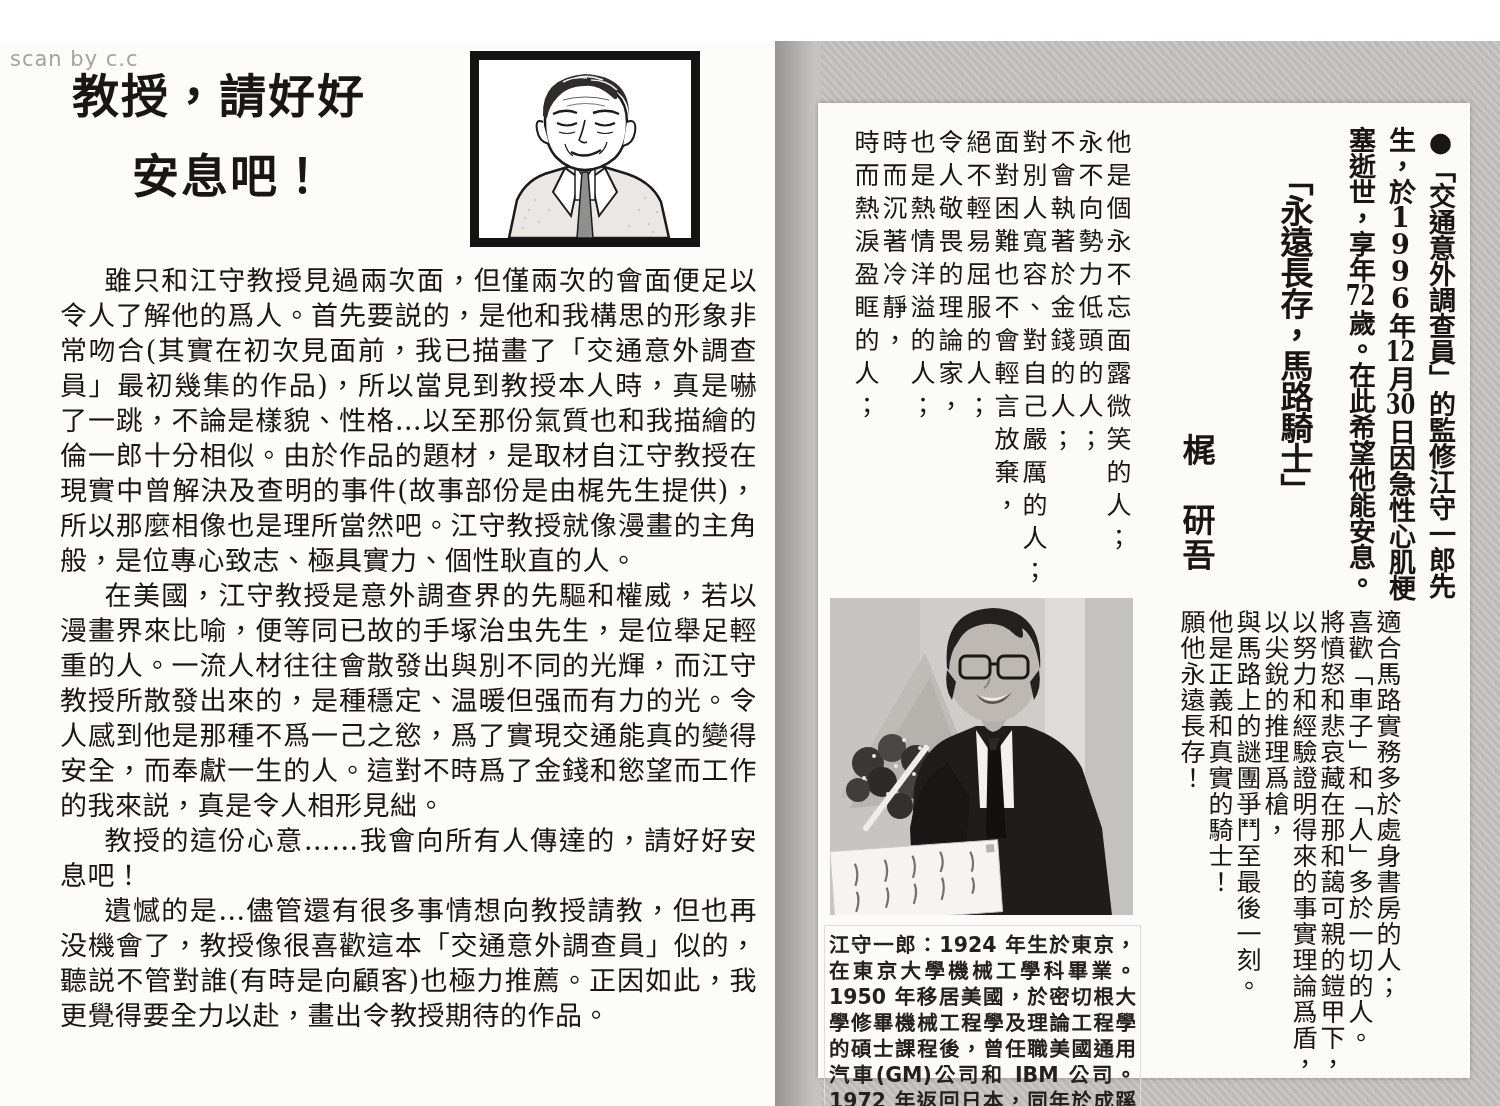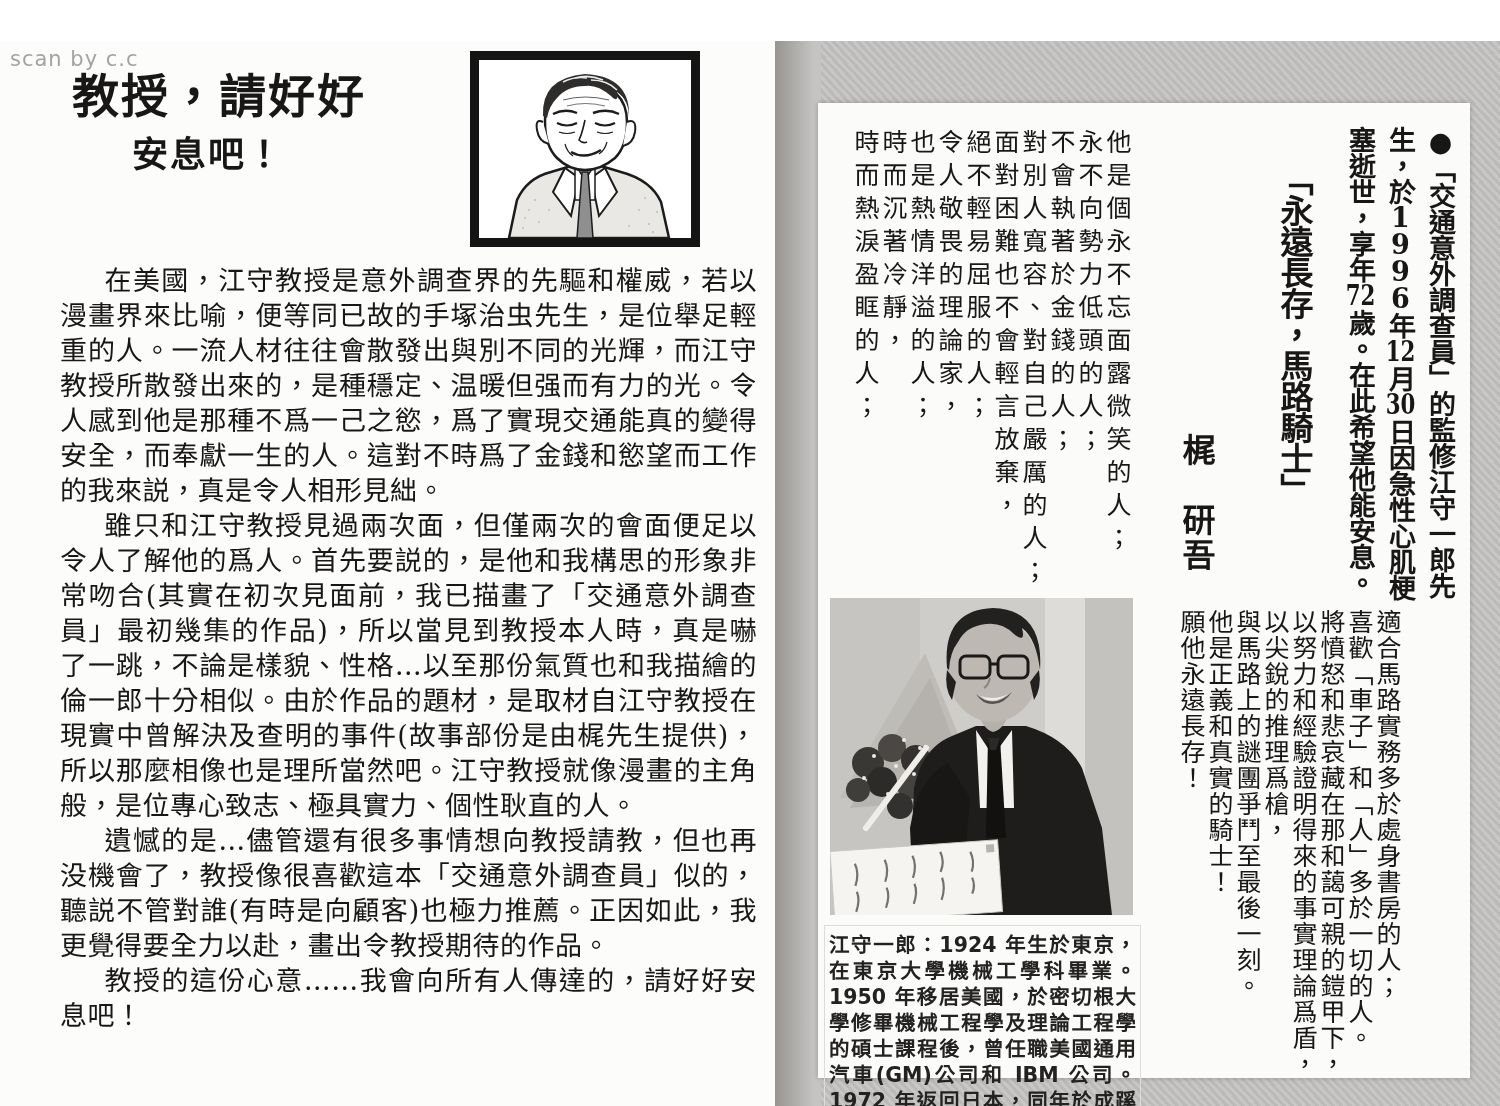--- a/index.html
+++ b/index.html
@@ -3,21 +3,21 @@
 <meta charset="utf-8">
 <style>
   html,body{margin:0;padding:0;}
   body{width:1500px;height:1106px;overflow:hidden;background:#ffffff;}
   .spread{position:relative;width:1500px;height:1106px;background:#fdfdfc;font-family:"DejaVu Serif","Liberation Serif",serif;color:#181715;margin-top:41px;}
 
   
   .left-page{position:absolute;left:0;top:0;width:775px;height:1106px;background:#fcfcfb;}
   .watermark{position:absolute;left:10px;top:6px;font-family:"DejaVu Sans","Liberation Sans",sans-serif;font-size:21px;color:#a3a3a3;letter-spacing:1px;}
   .lp-title{position:absolute;left:72px;top:28px;font-size:47px;font-weight:700;letter-spacing:2px;line-height:56px;white-space:pre;text-align:right;}
-  .lp-title-l2{position:absolute;left:132px;top:84px;font-size:36px;font-weight:700;letter-spacing:2px;white-space:pre;}
+  .lp-title-l2{position:absolute;left:132px;top:97px;font-size:47px;font-weight:700;letter-spacing:2px;white-space:pre;}
   .lp-author{position:absolute;left:303px;top:156px;font-size:37px;font-weight:600;letter-spacing:4px;}
   .portrait-frame{position:absolute;left:470px;top:10px;width:230px;height:196px;background:#ffffff;border:9px solid #141414;box-sizing:border-box;}
   .portrait-frame svg{display:block;width:100%;height:100%;}
   .lp-body{position:absolute;left:60px;top:222px;width:697px;font-size:27px;line-height:35px;text-align:justify;letter-spacing:0.5px;}
   .lp-body p{margin:0;text-indent:1.65em;}
 
   
   .right-board{position:absolute;left:775px;top:0;width:725px;height:1106px;background:#c6c4c2;}
   .right-board .texture{position:absolute;inset:0;background:repeating-linear-gradient(47deg,rgba(255,255,255,.06) 0 3px,rgba(0,0,0,.05) 3px 6px);}
   .gutter-shadow{position:absolute;left:0;top:0;width:46px;height:1106px;background:linear-gradient(to right,#979592,#c6c4c2 85%);}
@@ -100,24 +100,24 @@
         <path d="M92 92 Q106 100 122 90" stroke="#1c1c1c" stroke-width="2.4" fill="none"></path>
         <path d="M86 84 Q88 92 94 96" stroke="#1c1c1c" stroke-width="1.2" fill="none"></path>
         <path d="M128 82 Q126 90 120 94" stroke="#1c1c1c" stroke-width="1.2" fill="none"></path>
 
         <path d="M84 40 Q106 34 130 40" stroke="#1c1c1c" stroke-width="1" fill="none" opacity=".7"></path>
         <path d="M88 46 Q106 41 126 46" stroke="#1c1c1c" stroke-width="1" fill="none" opacity=".6"></path>
       </svg>
     </div>
 
     <div class="lp-body">
+      <p>雖只和江守教授見過兩次面，但僅兩次的會面便足以令人了解他的爲人。首先要説的，是他和我構思的形象非常吻合(其實在初次見面前，我已描畫了「交通意外調查員」最初幾集的作品)，所以當見到教授本人時，真是嚇了一跳，不論是樣貌、性格…以至那份氣質也和我描繪的倫一郎十分相似。由於作品的題材，是取材自江守教授在現實中曾解決及查明的事件(故事部份是由梶先生提供)，所以那麼相像也是理所當然吧。江守教授就像漫畫的主角般，是位專心致志、極具實力、個性耿直的人。</p>
       <p>在美國，江守教授是意外調查界的先驅和權威，若以漫畫界來比喻，便等同已故的手塚治虫先生，是位舉足輕重的人。一流人材往往會散發出與別不同的光輝，而江守教授所散發出來的，是種穩定、温暖但强而有力的光。令人感到他是那種不爲一己之慾，爲了實現交通能真的變得安全，而奉獻一生的人。這對不時爲了金錢和慾望而工作的我來説，真是令人相形見絀。</p>
-      <p>雖只和江守教授見過兩次面，但僅兩次的會面便足以令人了解他的爲人。首先要説的，是他和我構思的形象非常吻合(其實在初次見面前，我已描畫了「交通意外調查員」最初幾集的作品)，所以當見到教授本人時，真是嚇了一跳，不論是樣貌、性格…以至那份氣質也和我描繪的倫一郎十分相似。由於作品的題材，是取材自江守教授在現實中曾解決及查明的事件(故事部份是由梶先生提供)，所以那麼相像也是理所當然吧。江守教授就像漫畫的主角般，是位專心致志、極具實力、個性耿直的人。</p>
+      <p>教授的這份心意……我會向所有人傳達的，請好好安息吧！</p>
       <p>遺憾的是…儘管還有很多事情想向教授請教，但也再没機會了，教授像很喜歡這本「交通意外調查員」似的，聽説不管對誰(有時是向顧客)也極力推薦。正因如此，我更覺得要全力以赴，畫出令教授期待的作品。</p>
-      <p>教授的這份心意……我會向所有人傳達的，請好好安息吧！</p>
     </div>
   </div>
 
   <div class="right-board">
     <div class="texture"></div>
     <div class="gutter-shadow"></div>
 
     <div class="right-page">
 
       <div class="vtext obituary">●「交通意外調查員」的監修江守一郎先

